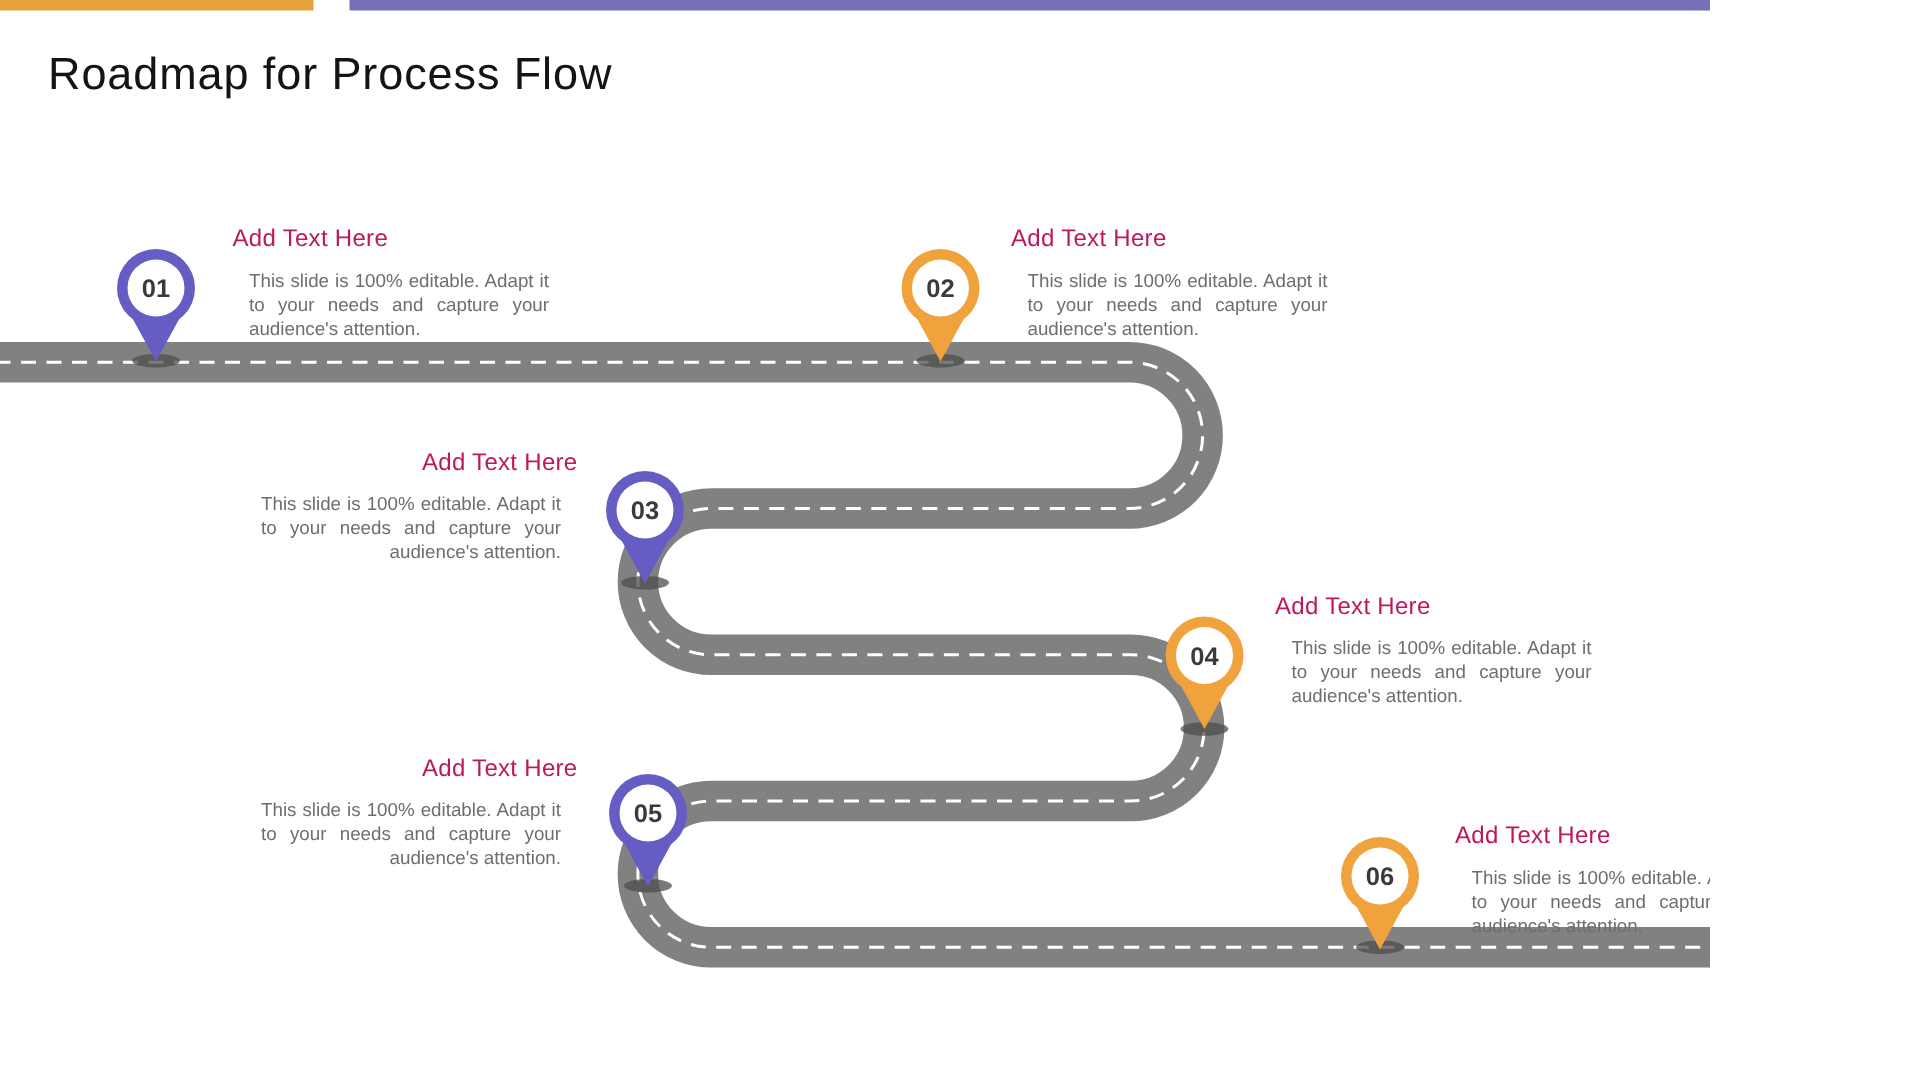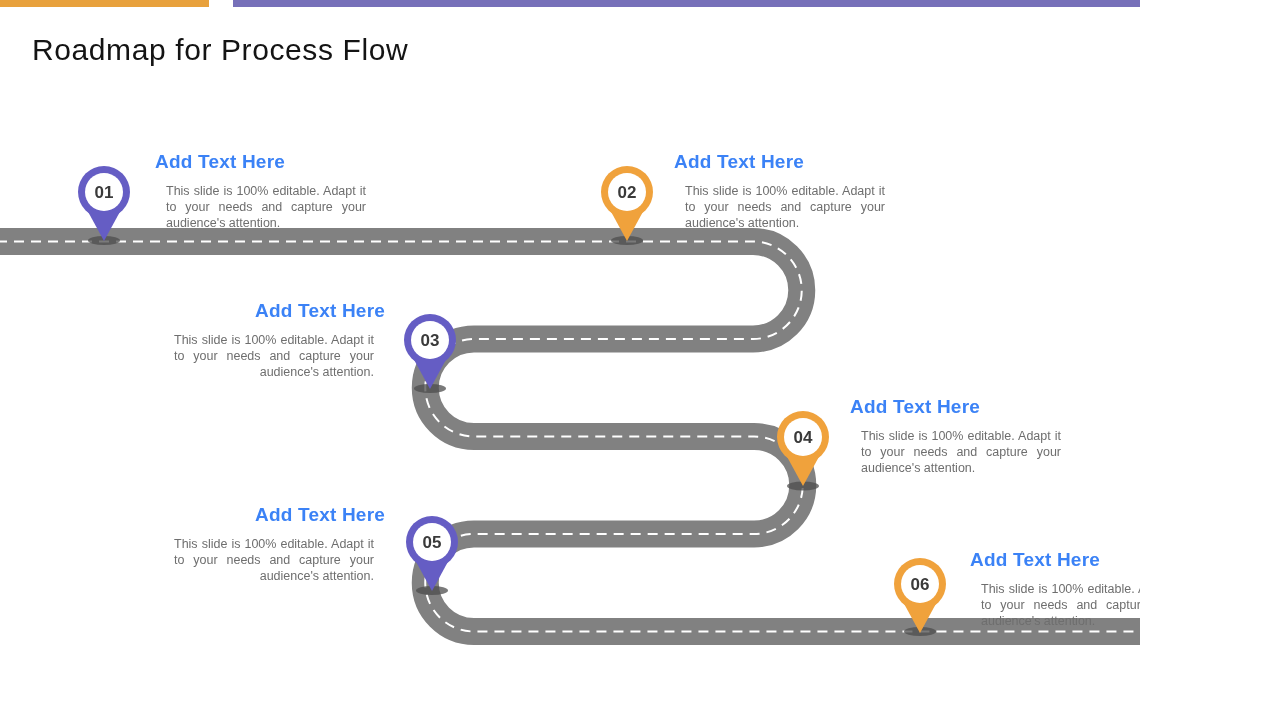--- a/index.html
+++ b/index.html
@@ -23,21 +23,21 @@
   .pin-shadow{fill:#4d4d4d;opacity:.75;}
   
   .pin{position:absolute;width:60px;height:80px;}
   .pin-num{
     font-family:"Liberation Sans",sans-serif;
     font-size:17px;font-weight:700;fill:#3A3A3A;
   }
   
   .note{position:absolute;width:222px;}
   .note-heading{
-    font-size:19px;font-weight:700;color:#3b82f6;
+    font-size:16px;font-weight:400;color:#be185d;
     letter-spacing:.2px;margin:0 0 3px 0;
   }
   .note-body{
     font-size:12.5px;line-height:15.8px;color:#6E6E6E;
     text-align:justify;margin:11px;
   }
   .note.right .note-heading{text-align:right;}
   .note.right .note-body{text-align:justify;text-align-last:right;}
   
   .badge-line{position:absolute;left:1222px;top:703px;width:52px;height:3px;background:#7770B9;}

